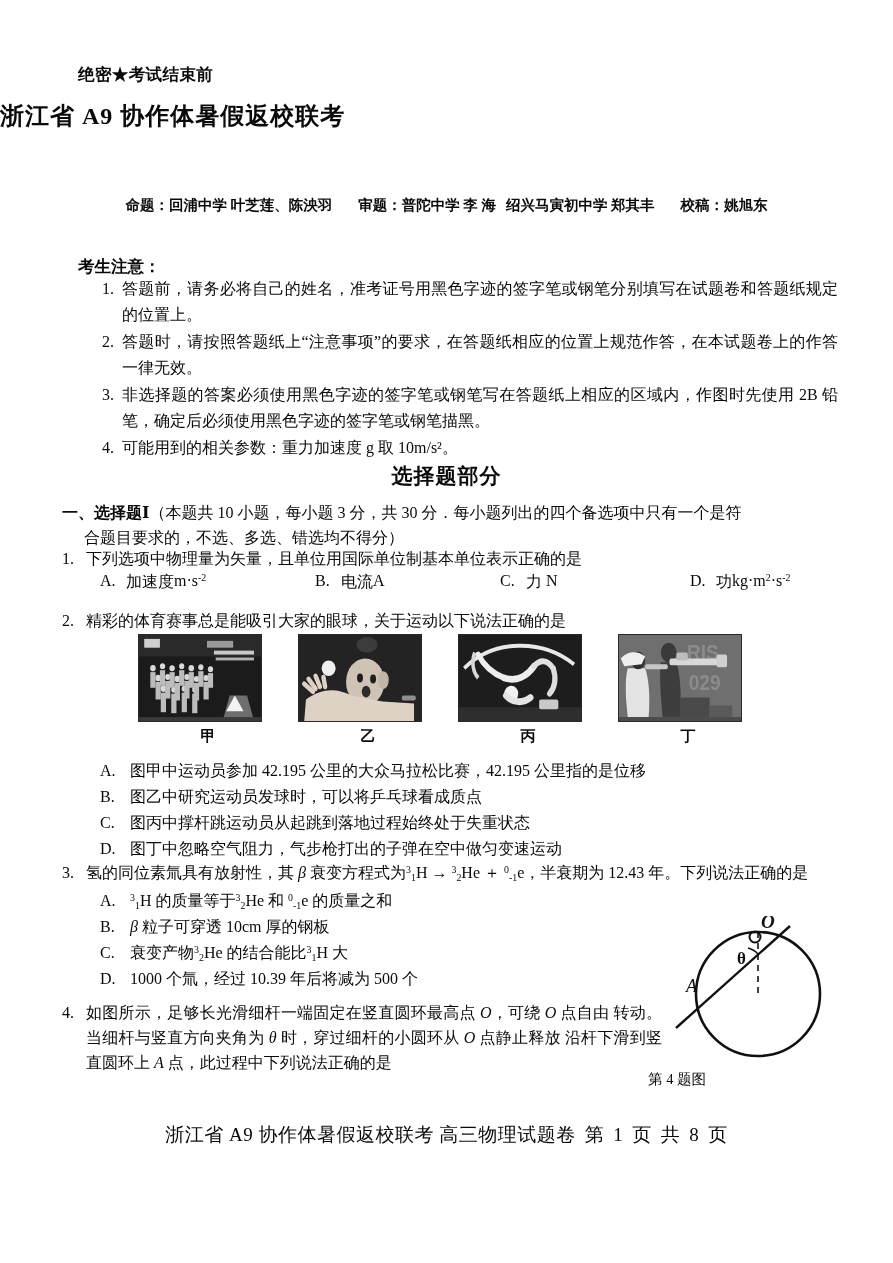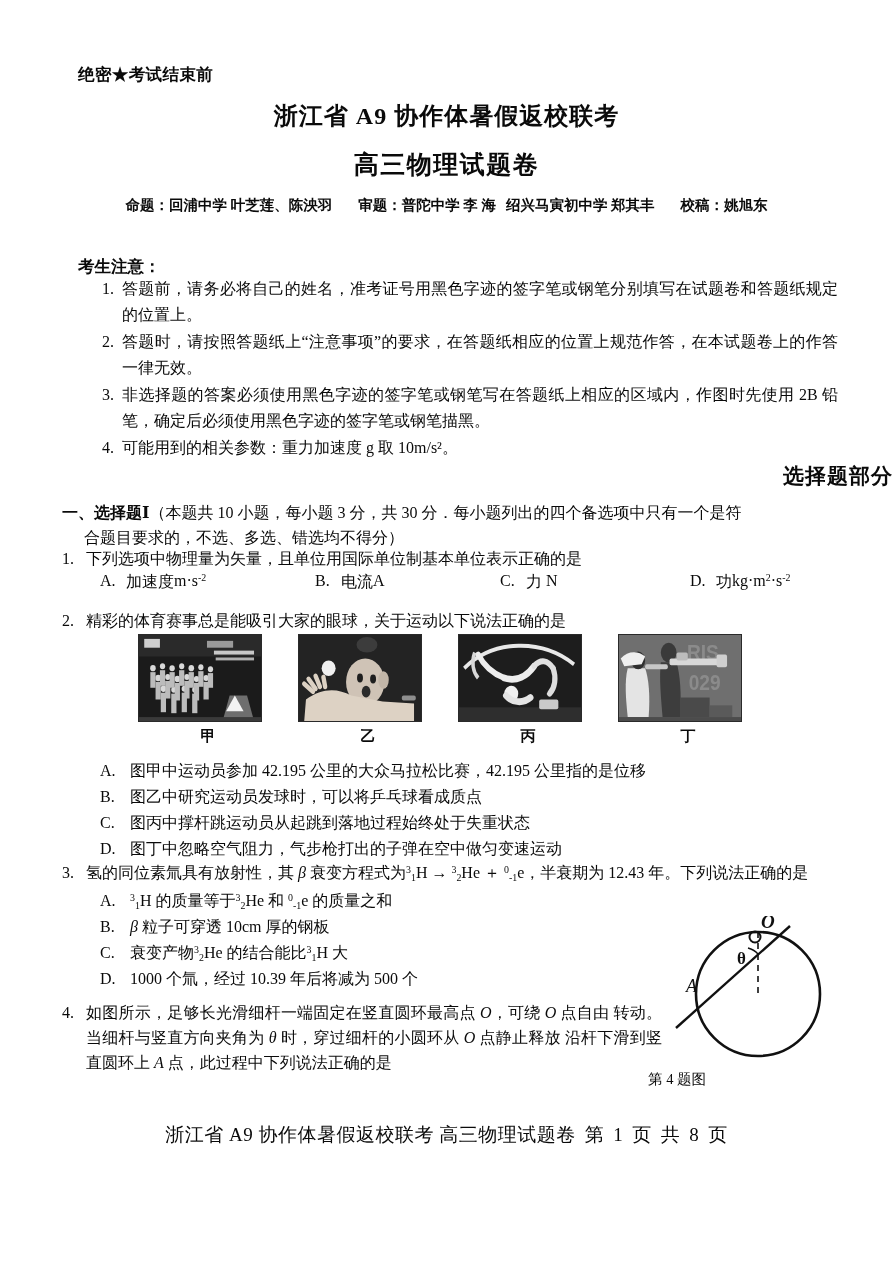--- a/index.html
+++ b/index.html
@@ -32,21 +32,20 @@
     font-weight: bold;
     letter-spacing: 0.4px;
   }
 
   
   .title-main {
     position: absolute;
     left: 0;
     right: 0;
     top: 100px;
-    text-align: center;
     font-size: 24px;
     font-weight: bold;
     letter-spacing: 1px;
   }
   .title-sub {
     position: absolute;
     left: 0;
     right: 0;
     top: 148px;
     text-align: center;
@@ -107,21 +106,21 @@
     flex: 1;
     text-align: justify;
   }
 
   
   .part-title {
     position: absolute;
     left: 0;
     right: 0;
     top: 462px;
-    text-align: right;
+    text-align: center;
     font-size: 21px;
     font-weight: bold;
     letter-spacing: 1px;
   }
 
   
   .qgroup {
     position: absolute;
     left: 62px;
     top: 500px;
@@ -228,21 +227,20 @@
   .footer .sp { display: inline-block; width: 9px; }
 </style>
 </head>
 <body>
 
 <div class="page">
 
   <div class="secret">绝密★考试结束前</div>
 
   <div class="title-main">浙江省 A9 协作体暑假返校联考</div>
-  <div class="title-sub">高三物理试题卷</div>
 
   <div class="byline">
     <span>命题：</span><span>回浦中学 叶芝莲、陈泱羽</span><span class="gap"></span><span>审题：</span><span>普陀中学 李 海</span><span class="gap-s"></span><span>绍兴马寅初中学 郑其丰</span><span class="gap"></span><span>校稿：</span><span>姚旭东</span>
   </div>
 
 
   <div class="notice-head">考生注意：</div>
   <div class="notice-list">
     <div class="notice-item">
       <div class="notice-num">1.</div>

